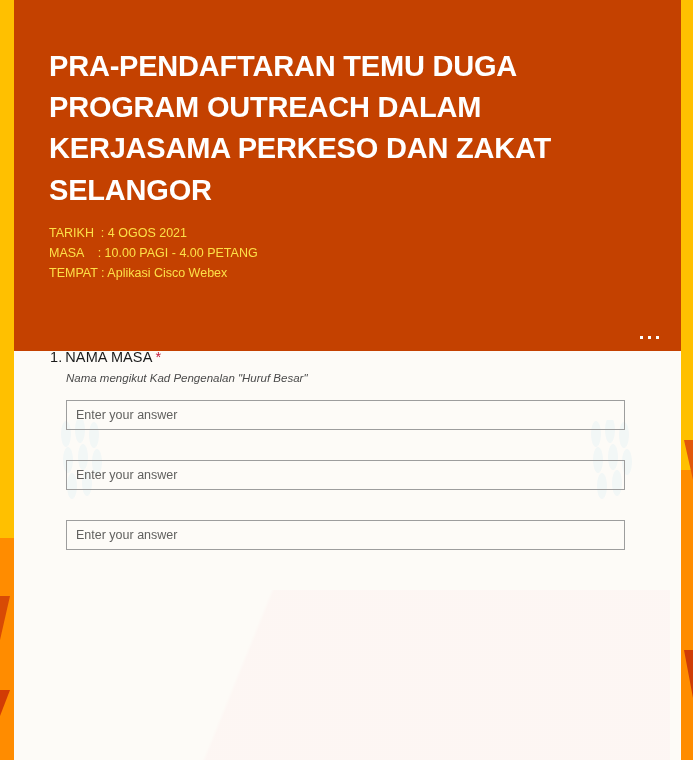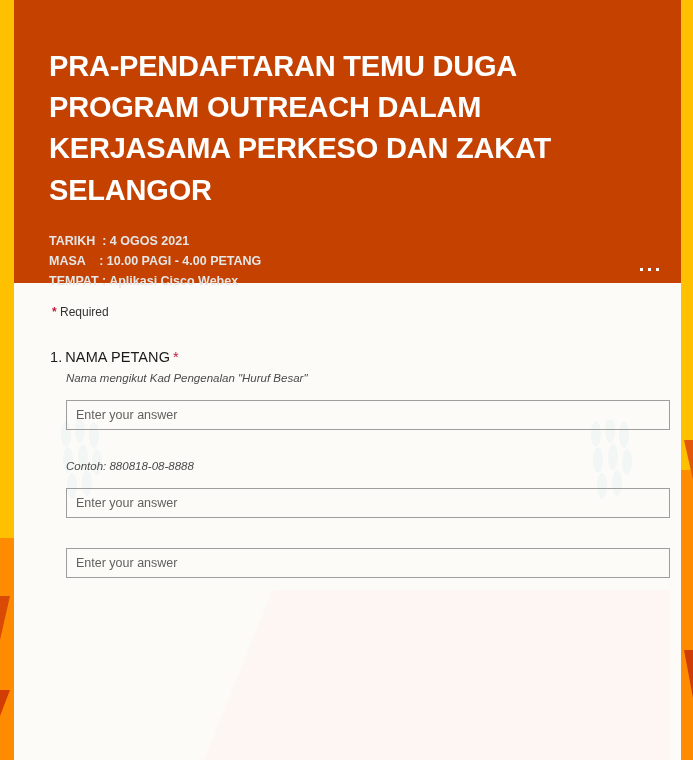--- a/index.html
+++ b/index.html
@@ -91,39 +91,39 @@
     height: 170px;
     background: linear-gradient(112deg, rgba(255,255,255,0) 0%, rgba(255,255,255,0) 34%, rgba(253,246,243,.95) 34.5%, rgba(253,246,243,.95) 100%);
   }
 
   
   .banner {
     position: absolute;
     left: 14px;
     top: 0;
     right: 12px;
-    height: 283px;
+    height: 351px;
     background: #c44100;
     z-index: 3;
     padding: 46px 40px 0 35px;
   }
 
   .banner-title {
     color: #ffffff;
     font-size: 29px;
     font-weight: 700;
     line-height: 1.42;
     letter-spacing: -0.2px;
   }
 
   .banner-details {
-    margin-top: 20px;
-    color: #e5e5e5;
+    margin-top: 12px;
+    color: #fde047;
     font-size: 12.5px;
-    font-weight: 700;
+    font-weight: 400;
     line-height: 1.62;
     white-space: pre;
   }
 
   .banner-menu {
     position: absolute;
     right: 22px;
     bottom: 12px;
     display: flex;
     gap: 5px;
@@ -184,21 +184,21 @@
 
   .answer-box {
     margin-top: 16px;
     margin-left: 16px;
     height: 30px;
     border: 1px solid #9d9d9d;
     background: transparent;
     display: flex;
     align-items: center;
     padding: 0 9px;
-    width: 604px;
+    width: 559px;
   }
   .answer-box input {
     border: none;
     outline: none;
     background: transparent;
     width: 100%;
     font-family: "Liberation Sans", sans-serif;
     font-size: 12.5px;
     color: #1b1b1b;
   }
@@ -269,30 +269,29 @@
 
 <div class="form-body">
 
   <div class="required-note">
     <span class="req-star">*</span>
     <span>Required</span>
   </div>
 
   <div class="question">
     <div class="q-title">
-      <span class="q-num">1.</span><span>NAMA PETANG</span><span class="q-star">*</span>
+      <span class="q-num">1.</span><span>NAMA MASA</span><span class="q-star">*</span>
     </div>
     <div class="q-subtitle">Nama mengikut Kad Pengenalan "Huruf Besar"</div>
     <div class="answer-box">
       <input type="text" placeholder="Enter your answer" style="">
     </div>
   </div>
 
   <div class="question">
-    <div class="q-subtitle">Contoh: 880818-08-8888</div>
     <div class="answer-box">
       <input type="text" placeholder="Enter your answer" style="">
     </div>
   </div>
 
   <div class="question">
     <div class="answer-box">
       <input type="text" placeholder="Enter your answer" style="">
     </div>
   </div>

